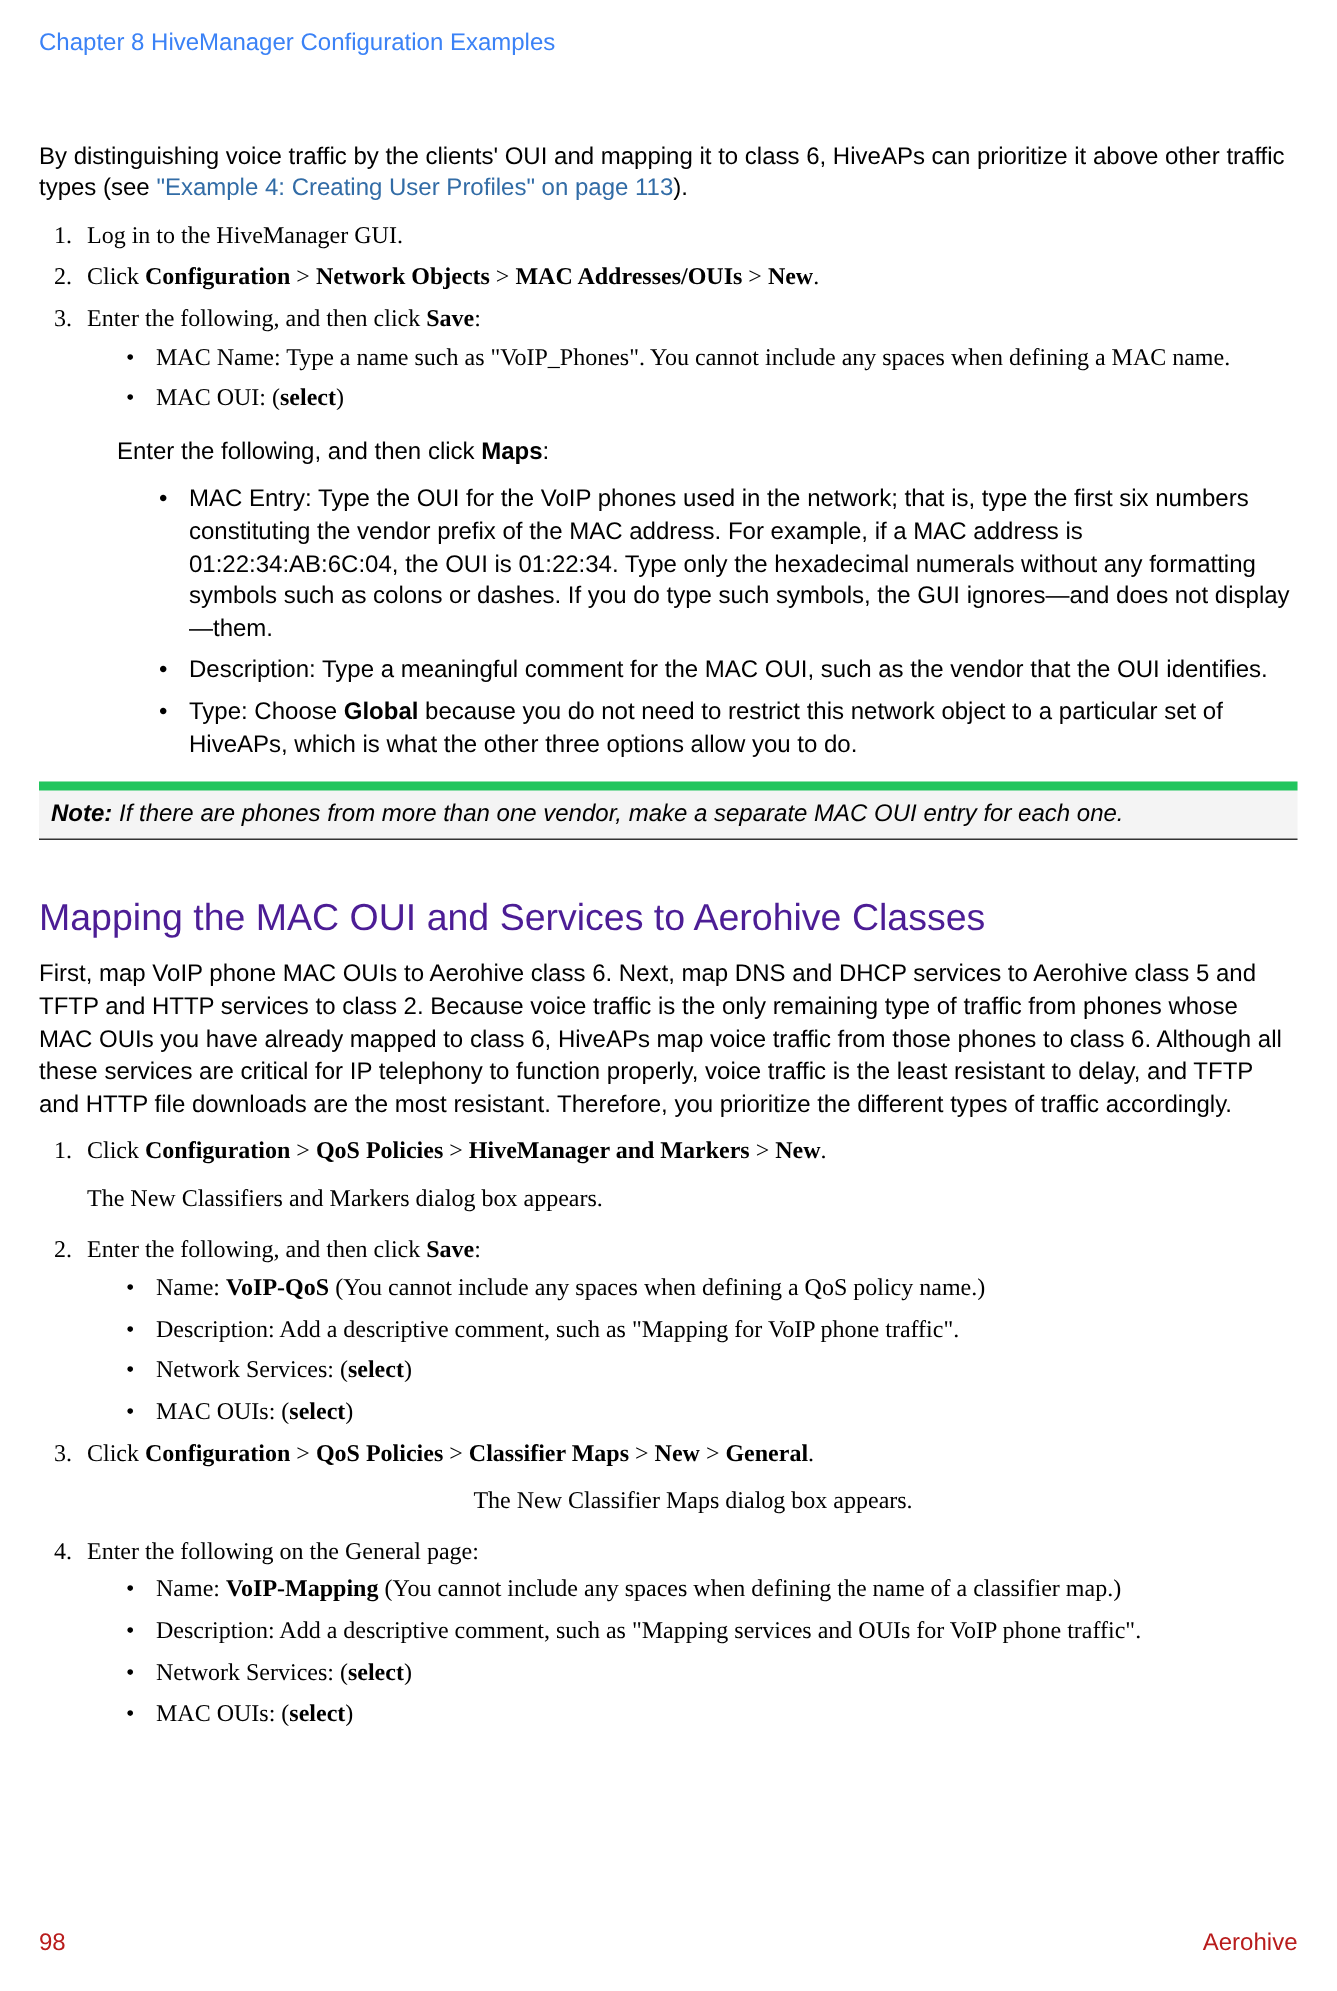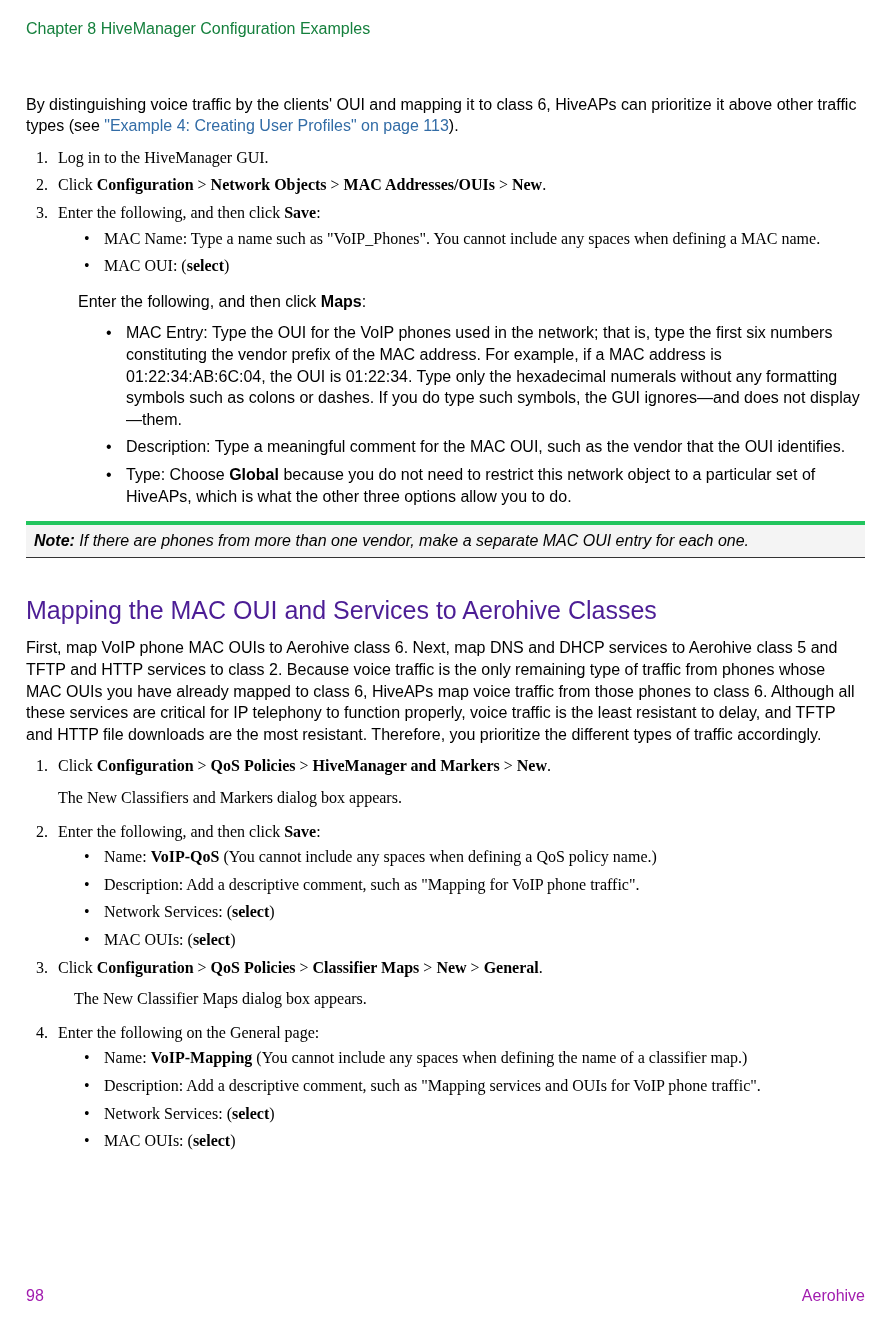--- a/index.html
+++ b/index.html
@@ -15,21 +15,21 @@
     line-height: 1.35;
   }
   .page {
     position: relative;
     width: 891px;
     height: 1327px;
     box-sizing: border-box;
     padding: 18px 26px 0 26px;
   }
   .header {
-    color: #15803d;
+    color: #3b82f6;
     font-size: 16px;
     margin-bottom: 54px;
   }
   .body-text { margin: 0 0 10px 0; }
   .link { color: #326ca6; }
   ol.main {
     margin: 8px 0 0 0;
     padding-left: 26px;
   }
   ol.main > li {
@@ -53,21 +53,21 @@
     left: 0;
     top: 0;
   }
   ul.bullets.inner {
     padding-left: 28px;
   }
   .apply-line {
     margin: 14px 0 10px 52px;
   }
   .note-box {
-    border-top: 4px solid #22c55e;
+    border-top: 6px solid #22c55e;
     border-bottom: 1px solid #333;
     background: #f4f4f4;
     margin: 14px 0 0 0;
     padding: 5px 8px;
     font-style: italic;
   }
   .note-box .note-label {
     font-weight: bold;
     font-style: italic;
   }
@@ -81,21 +81,21 @@
   .spacer-dialog {
     margin: 10px 0 12px 32px;
   }
   .footer {
     position: absolute;
     bottom: 20px;
     left: 26px;
     right: 26px;
     display: flex;
     justify-content: space-between;
-    color: #a21caf;
+    color: #b91c1c;
     font-size: 16px;
   }
   b { font-weight: bold; }
 </style>
 </head>
 <body>
 
 <div class="page">
   <div class="header">Chapter 8 HiveManager Configuration Examples</div>
 
@@ -154,21 +154,21 @@
         <li>
           <span>Network Services: (</span><b>select</b><span>)</span>
         </li>
         <li>
           <span>MAC OUIs: (</span><b>select</b><span>)</span>
         </li>
       </ul>
     </li>
     <li>
       <span>Click </span><b>Configuration</b><span> &gt; </span><b>QoS Policies</b><span> &gt; </span><b>Classifier Maps</b><span> &gt; </span><b>New</b><span> &gt; </span><b>General</b><span>.</span>
-      <p class="spacer-dialog" style="margin-left:16px;">The New Classifier Maps dialog box appears.</p>
+      <p class="spacer-dialog" style="margin-left:1px;text-align:center;">The New Classifier Maps dialog box appears.</p>
     </li>
     <li>
       <span>Enter the following on the General page:</span>
       <ul class="bullets">
         <li>
           <span>Name: </span><b>VoIP-Mapping</b><span> (You cannot include any spaces when defining the name of a classifier map.)</span>
         </li>
         <li>Description: Add a descriptive comment, such as "Mapping services and OUIs for VoIP phone traffic".</li>
         <li>
           <span>Network Services: (</span><b>select</b><span>)</span>

